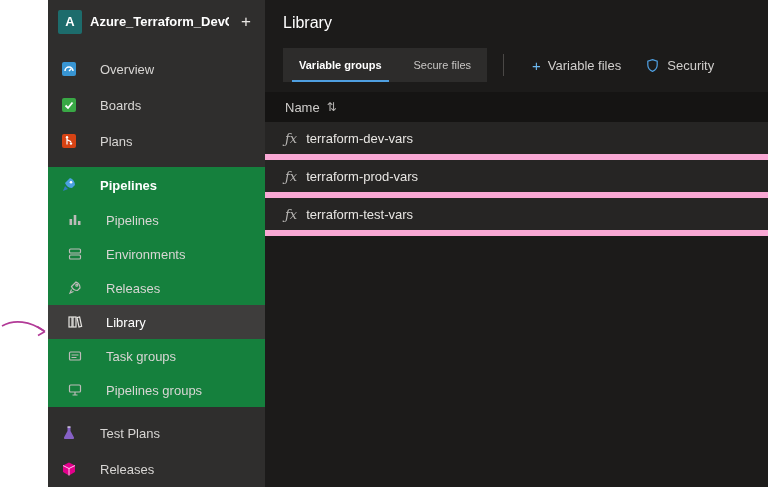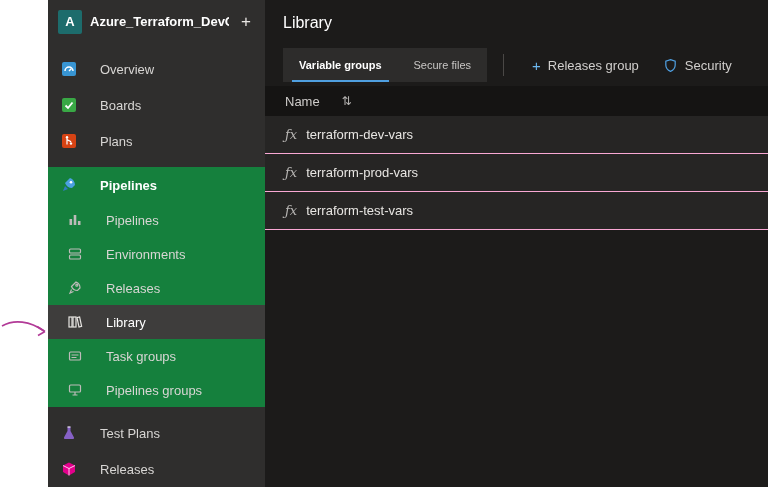--- a/index.html
+++ b/index.html
@@ -43,25 +43,25 @@
   .tab { position: relative; display: flex; align-items: center; padding: 0 16px;
     font-size: 11px; color: #c8c6c4; cursor: pointer; white-space: nowrap; }
   .tab.active { color: #ffffff; font-weight: bold; }
   .tab.active::after { content: ""; position: absolute; left: 9px; right: 9px;
     bottom: 0; height: 2px; background: #4f9fe0; }
   .v-divider { width: 1px; height: 22px; background: #4a4846; margin: 0 16px; }
   .toolbar-btn { display: flex; align-items: center; gap: 7px; padding: 0 12px;
     font-size: 13px; color: #d0cecc; cursor: pointer; white-space: nowrap; height: 34px; }
   .plus-glyph { color: #6cb8f0; font-size: 15px; line-height: 1; }
 
-  .table-header { margin-top: 4px; height: 30px; background: #151413;
-    display: flex; align-items: center; gap: 22px; padding-left: 20px;
+  .table-header { margin-top: 10px; height: 30px; background: #151413;
+    display: flex; align-items: center; gap: 7px; padding-left: 20px;
     font-size: 13px; color: #cfcdcb; cursor: pointer; }
   .sort-glyph { font-size: 12px; color: #b8b6b4; }
-  .table-row { height: 38px; background: #262524; border-bottom: 1px solid #f9a8d4;
+  .table-row { height: 38px; background: #262524; border-bottom: 6px solid #f9a8d4;
     display: flex; align-items: center; gap: 9px; padding-left: 20px;
     font-size: 13px; color: #e8e6e3; cursor: pointer; }
   .fx-glyph { font-family: "DejaVu Serif", serif; font-style: italic;
     color: #b8b6b4; font-size: 13px; }
   .table-rest { flex: 1; background: #1c1b1a; }
 </style>
 </head>
 <body>
 
 <div class="app">
@@ -222,21 +222,21 @@
     <div class="page-title">Library</div>
 
     <div class="tab-row">
       <div class="tabs">
         <div class="tab active">Variable groups</div>
         <div class="tab">Secure files</div>
       </div>
       <div class="v-divider"></div>
       <div class="toolbar-btn">
         <span class="plus-glyph">+</span>
-        <span>Releases group</span>
+        <span>Variable files</span>
       </div>
       <div class="toolbar-btn">
         <span style="display:flex;">
           <svg width="15" height="15" viewBox="0 0 16 16" fill="none" stroke="#4f9fe0" stroke-width="1.3">
               <path d="M8 1.8 L13 3.5 V7.5 C13 10.8 11 13 8 14.2 C5 13 3 10.8 3 7.5 V3.5 Z"></path>
             </svg>
         </span>
         <span>Security</span>
       </div>
       <div class="toolbar-btn">

